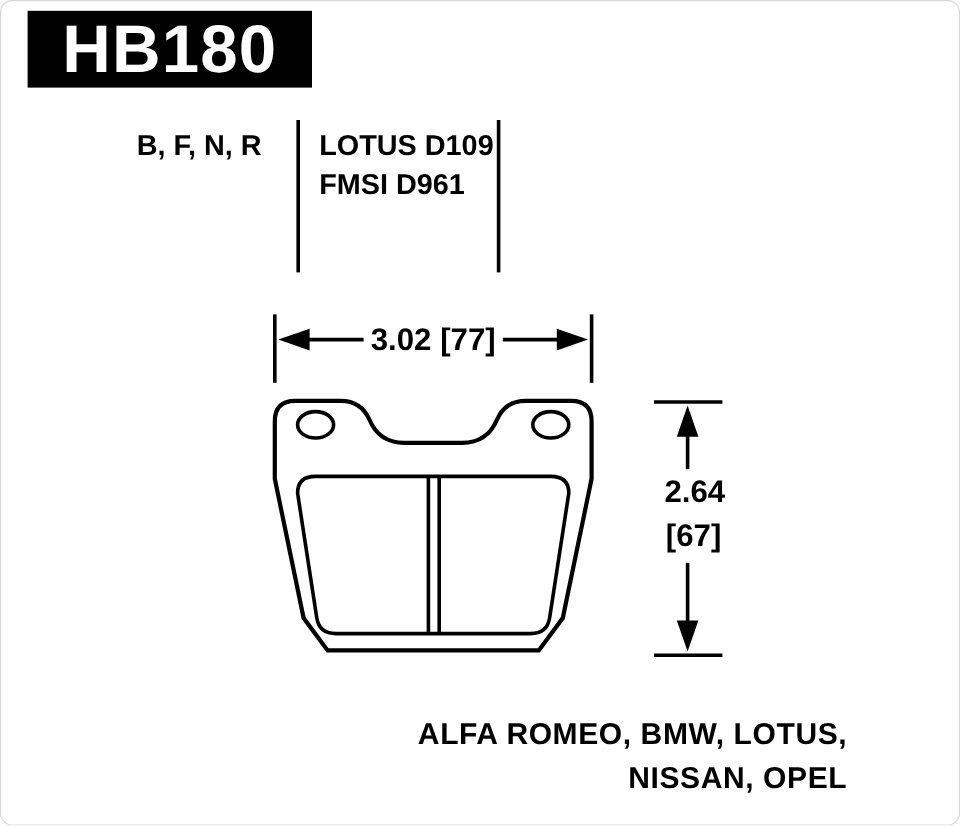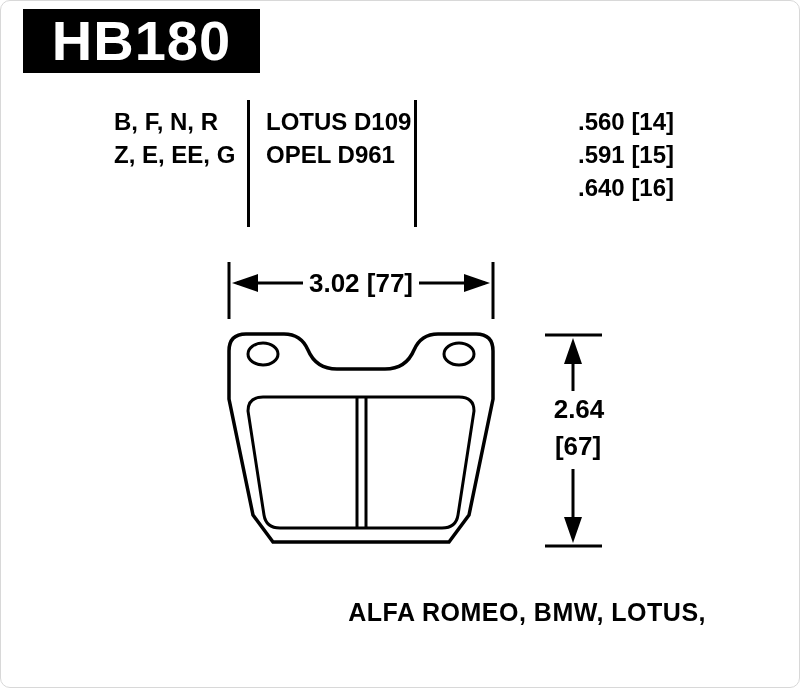--- a/index.html
+++ b/index.html
@@ -64,34 +64,28 @@
 
 <div class="sheet">
 
   <div class="part-box">
     <span class="part-number">HB180</span>
   </div>
 
   <div class="spec-table">
     <div class="col col-codes">
       <div class="cell">B, F, N, R</div>
-      <div class="cell">Z, E, EE, G</div>
     </div>
     <div class="vline v1"></div>
     <div class="col col-fmsi">
       <div class="cell">LOTUS D109</div>
-      <div class="cell">OPEL D961</div>
+      <div class="cell">FMSI D961</div>
       <div class="cell"></div>
     </div>
     <div class="vline v2"></div>
-    <div class="col col-thickness">
-      <div class="cell">.560 [14]</div>
-      <div class="cell">.591 [15]</div>
-      <div class="cell">.640 [16]</div>
-    </div>
   </div>
 
   <svg class="drawing-svg" viewBox="0 0 800 691">
 
     <g stroke="#000" stroke-width="3" fill="none">
       <line x1="228" y1="261" x2="228" y2="318"></line>
       <line x1="492" y1="261" x2="492" y2="318"></line>
       <line x1="236" y1="282" x2="302" y2="282"></line>
       <line x1="418" y1="282" x2="484" y2="282"></line>
       <polygon points="231,282 257,273 257,291" fill="#000" stroke="none"></polygon>
@@ -115,15 +109,16 @@
       <line x1="572" y1="468" x2="572" y2="522"></line>
       <polygon points="572,337 563,363 581,363" fill="#000" stroke="none"></polygon>
       <polygon points="572,542 563,516 581,516" fill="#000" stroke="none"></polygon>
     </g>
     <text x="578" y="417" text-anchor="middle">2.64</text>
     <text x="577" y="454" text-anchor="middle">[67]</text>
   </svg>
 
   <div class="applications">
     <div>ALFA ROMEO, BMW, LOTUS,</div>
+    <div>NISSAN, OPEL</div>
   </div>
 
 </div>
 
 </body></html>

